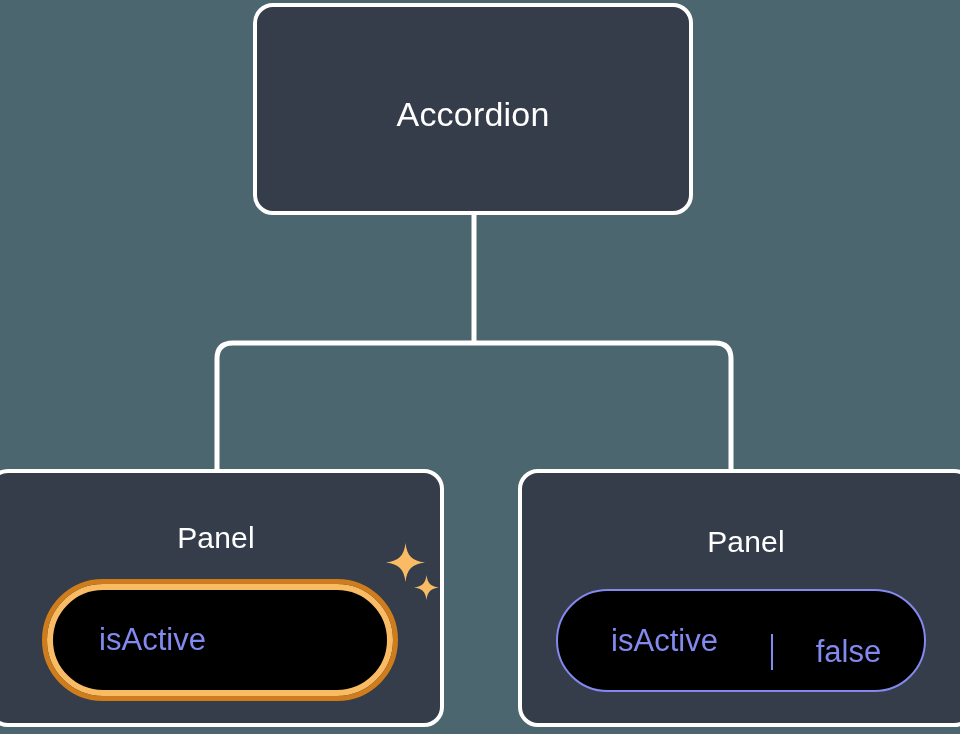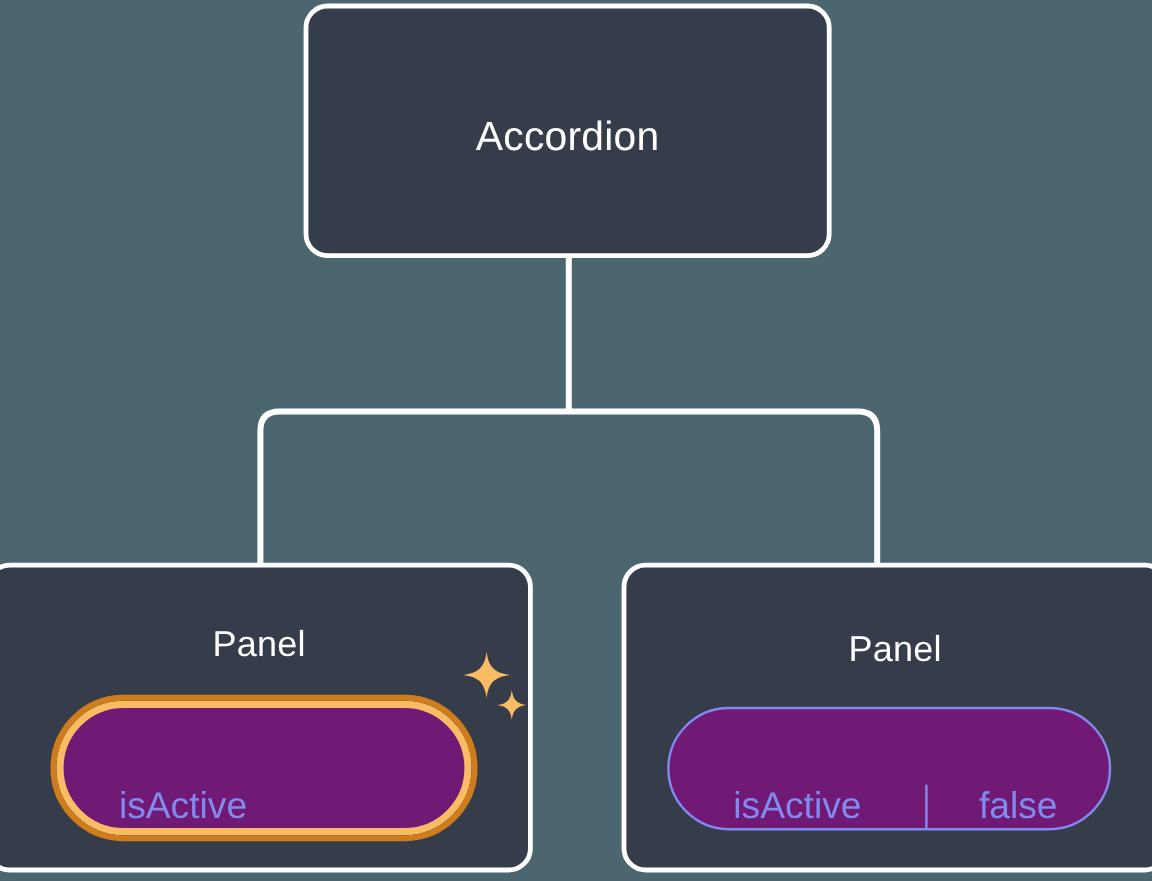--- a/index.html
+++ b/index.html
@@ -78,24 +78,24 @@
   }
   .node-panel-right .node-title {
     top: 52px;
     font-size: 30px;
   }
 
   
   .prop-pill {
     position: absolute;
     display: flex;
-    align-items: flex-end;
+    align-items: center;
     box-sizing: border-box;
     border-radius: 999px;
-    background: #701a75;
+    background: #000000;
   }
   .prop-key, .prop-value {
     display: flex;
     align-items: center;
     justify-content: center;
     white-space: nowrap;
     box-sizing: border-box;
   }
 
   

